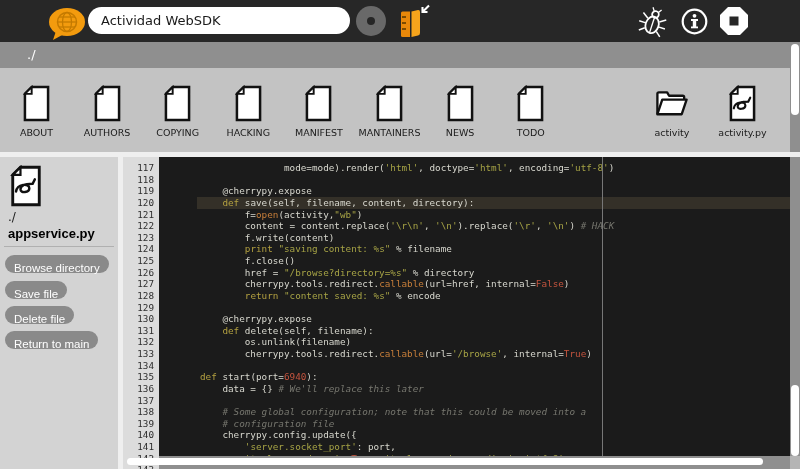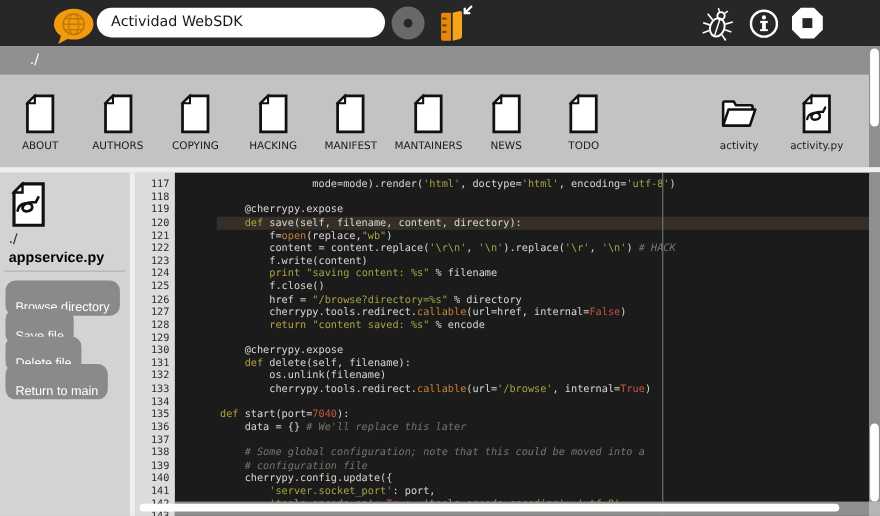--- a/index.html
+++ b/index.html
@@ -28,21 +28,21 @@
 
   .divider-h { position:absolute; left:0; top:152px; width:800px; height:5px; background:#efefef; }
 
   
   .side { position:absolute; left:0; top:157px; width:118px; height:312px; background:#d3d3d3; }
   .side-divider { position:absolute; left:118px; top:157px; width:5px; height:312px; background:#efefef; }
   .side .fileicon { position:absolute; left:8px; top:8px; }
   .side .path { position:absolute; left:8px; top:53px; font-size:12px; color:#1a1a1a; }
   .side .fname { position:absolute; left:8px; top:69px; font-size:13px; font-weight:bold; font-family:"Liberation Sans",sans-serif; color:#000000; }
   .side .rule { position:absolute; left:4px; top:89px; width:110px; height:1px; background:#b0b0b0; }
-  .pill { position:absolute; left:5px; height:18px; border-radius:9px; background:#8a8a8a; color:#fff; font-family:"Liberation Sans",sans-serif; font-size:11.5px; line-height:18px; padding:16px 9px; white-space:nowrap; }
+  .pill { position:absolute; left:5px; height:18px; border-radius:9px; background:#8a8a8a; color:#fff; font-family:"Liberation Sans",sans-serif; font-size:11.5px; line-height:18px; padding:4px 9px; white-space:nowrap; }
 
   
   .gutter { position:absolute; left:123px; top:157px; width:36px; height:312px; background:#dcdcdc; overflow:hidden; }
   .gutter .ln { height:11.63px; line-height:11.63px; font-family:"DejaVu Sans Mono",monospace; font-size:9.3px; color:#2d2d2d; text-align:right; padding-right:5px; }
   .code { position:absolute; left:159px; top:157px; width:715px; height:312px; background:#1b1b1b; overflow:hidden;padding-left:38px; }
   .code .row { position:relative; height:11.63px; line-height:11.63px; font-family:"DejaVu Sans Mono",monospace; font-size:9.3px; white-space:pre; color:#d8d8cf; padding-left:3px; }
   .code .row.cur { background:#343028; }
   .gutter .pad, .code .pad { height:5px; }
   .tok-kw { color:#b3a040; }
   .tok-str { color:#a6a345; }
@@ -240,35 +240,35 @@
     <div class="ln">141</div>
     <div class="ln">142</div>
     <div class="ln">143</div>
   </div>
 <div class="code" id="code">
     <div class="pad"></div>
     <div class="row"><span class="tok-plain">               mode=mode).render(</span><span class="tok-str">'html'</span><span class="tok-plain">, doctype=</span><span class="tok-str">'html'</span><span class="tok-plain">, encoding=</span><span class="tok-str">'utf-8'</span><span class="tok-plain">)</span></div>
     <div class="row"></div>
     <div class="row"><span class="tok-plain">    @cherrypy.expose</span></div>
     <div class="row cur"><span class="tok-plain">    </span><span class="tok-kw">def</span><span class="tok-plain"> save(self, filename, content, directory):</span></div>
-    <div class="row"><span class="tok-plain">        f=</span><span class="tok-builtin">open</span><span class="tok-plain">(replace,</span><span class="tok-str">"wb"</span><span class="tok-plain">)</span></div>
+    <div class="row"><span class="tok-plain">        f=</span><span class="tok-builtin">open</span><span class="tok-plain">(activity,</span><span class="tok-str">"wb"</span><span class="tok-plain">)</span></div>
     <div class="row"><span class="tok-plain">        content = content.replace(</span><span class="tok-str">'\r\n'</span><span class="tok-plain">, </span><span class="tok-str">'\n'</span><span class="tok-plain">).replace(</span><span class="tok-str">'\r'</span><span class="tok-plain">, </span><span class="tok-str">'\n'</span><span class="tok-plain">) </span><span class="tok-comment"># HACK</span></div>
     <div class="row"><span class="tok-plain">        f.write(content)</span></div>
     <div class="row"><span class="tok-plain">        </span><span class="tok-kw">print</span><span class="tok-plain"> </span><span class="tok-str">"saving content: %s"</span><span class="tok-plain"> % filename</span></div>
     <div class="row"><span class="tok-plain">        f.close()</span></div>
     <div class="row"><span class="tok-plain">        href = </span><span class="tok-str">"/browse?directory=%s"</span><span class="tok-plain"> % directory</span></div>
     <div class="row"><span class="tok-plain">        cherrypy.tools.redirect.</span><span class="tok-builtin">callable</span><span class="tok-plain">(url=href, internal=</span><span class="tok-bool">False</span><span class="tok-plain">)</span></div>
     <div class="row"><span class="tok-plain">        </span><span class="tok-kw">return</span><span class="tok-plain"> </span><span class="tok-str">"content saved: %s"</span><span class="tok-plain"> % encode</span></div>
     <div class="row"></div>
     <div class="row"><span class="tok-plain">    @cherrypy.expose</span></div>
     <div class="row"><span class="tok-plain">    </span><span class="tok-kw">def</span><span class="tok-plain"> delete(self, filename):</span></div>
     <div class="row"><span class="tok-plain">        os.unlink(filename)</span></div>
     <div class="row"><span class="tok-plain">        cherrypy.tools.redirect.</span><span class="tok-builtin">callable</span><span class="tok-plain">(url=</span><span class="tok-str">'/browse'</span><span class="tok-plain">, internal=</span><span class="tok-bool">True</span><span class="tok-plain">)</span></div>
     <div class="row"></div>
-    <div class="row"><span class="tok-kw">def</span><span class="tok-plain"> start(port=</span><span class="tok-num">7040</span><span class="tok-plain">):</span></div>
+    <div class="row"><span class="tok-kw">def</span><span class="tok-plain"> start(port=</span><span class="tok-num">6940</span><span class="tok-plain">):</span></div>
     <div class="row"><span class="tok-plain">    data = {} </span><span class="tok-comment"># We'll replace this later</span></div>
     <div class="row"></div>
     <div class="row"><span class="tok-plain">    </span><span class="tok-comment"># Some global configuration; note that this could be moved into a</span></div>
     <div class="row"><span class="tok-plain">    </span><span class="tok-comment"># configuration file</span></div>
     <div class="row"><span class="tok-plain">    cherrypy.config.update({</span></div>
     <div class="row"><span class="tok-plain">        </span><span class="tok-str">'server.socket_port'</span><span class="tok-plain">: port,</span></div>
     <div class="row"><span class="tok-plain">        </span><span class="tok-str">'tools.encode.on'</span><span class="tok-plain">: </span><span class="tok-bool">True</span><span class="tok-plain">, </span><span class="tok-str">'tools.encode.encoding'</span><span class="tok-plain">: </span><span class="tok-str">'utf-8'</span></div>
   </div>
 <div class="ruler"></div>
 

